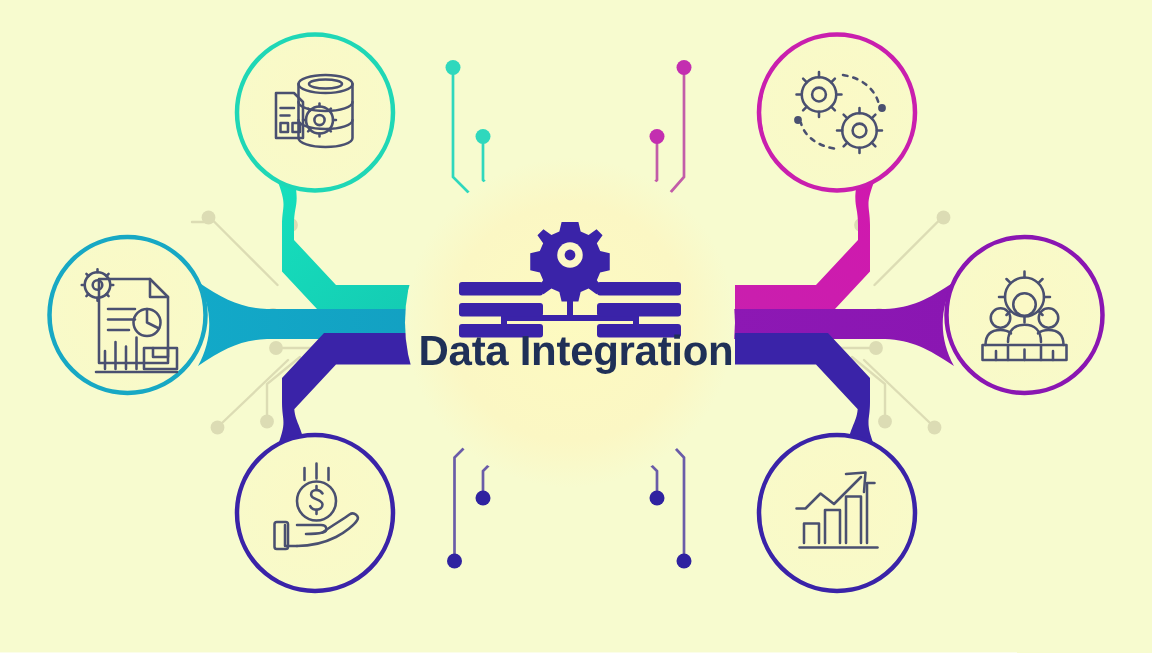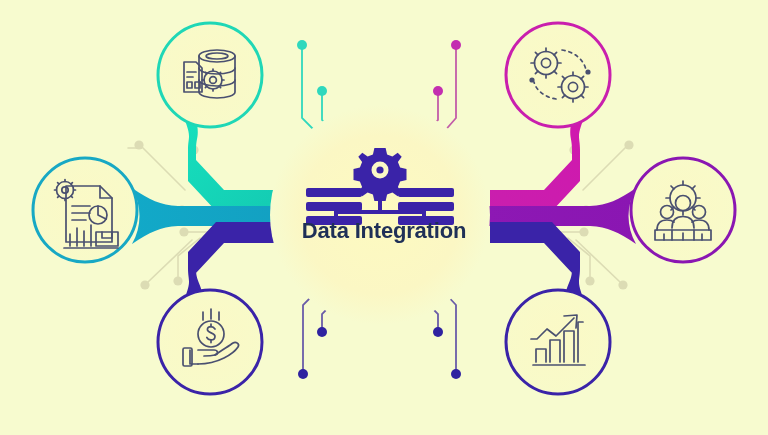--- a/index.html
+++ b/index.html
@@ -25,21 +25,21 @@
     height: 435px;
     display: block;
   }
   .center-label {
     position: absolute;
     left: 0;
     top: 218px;
     width: 768px;
     text-align: center;
     font-family: "Liberation Sans", sans-serif;
-    font-size: 22px;
+    font-size: 28px;
     font-weight: bold;
     letter-spacing: -0.2px;
     color: #1f3057;
     pointer-events: none;
   }
 </style>
 </head>
 <body>
 
 <div id="stage">

